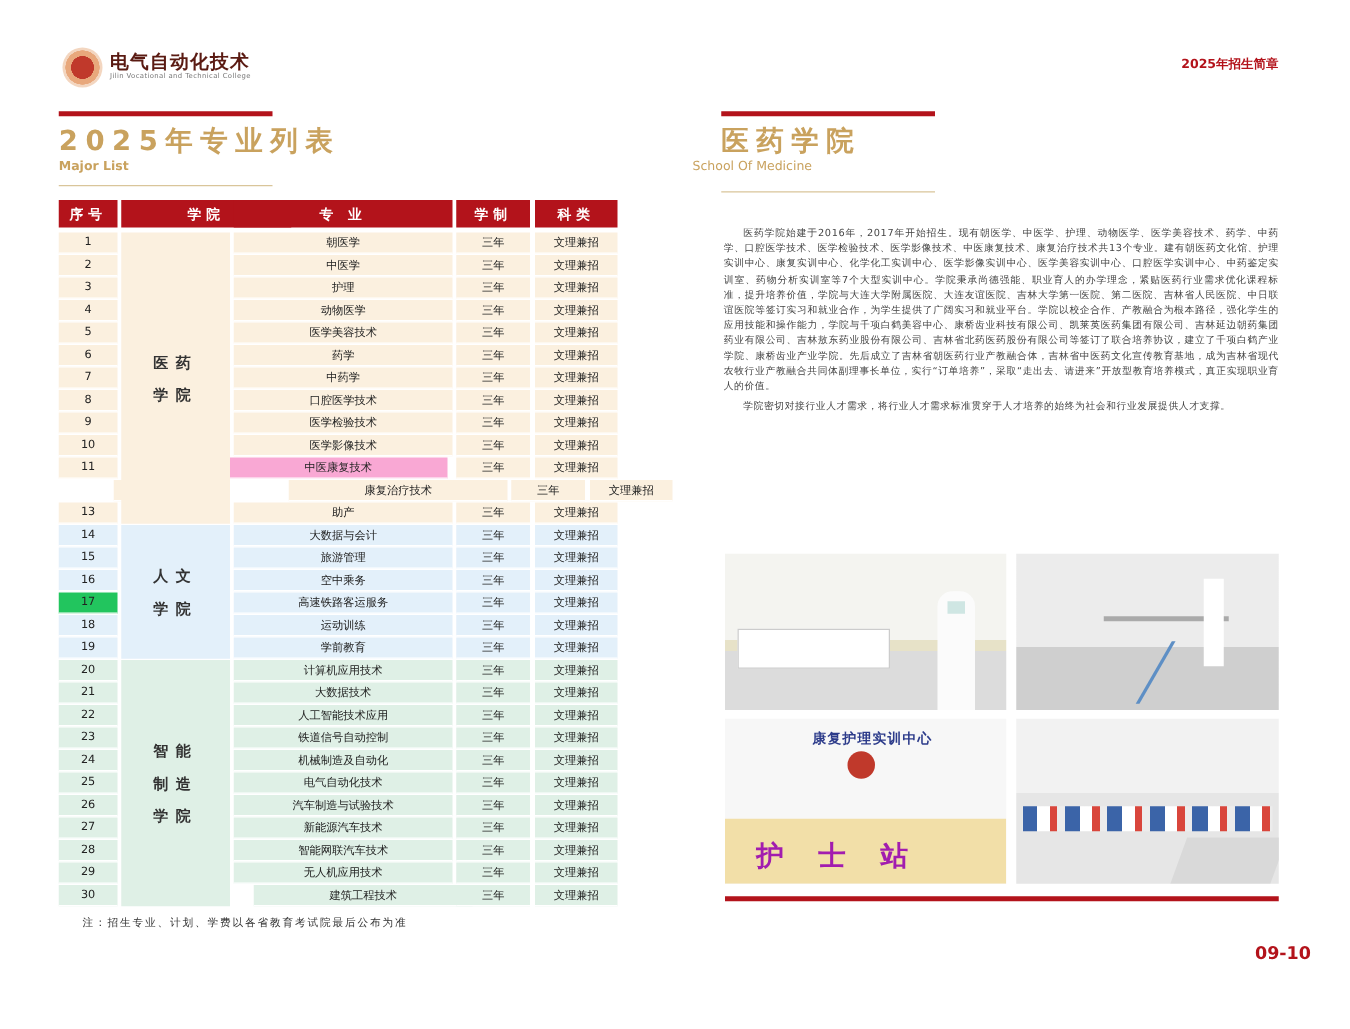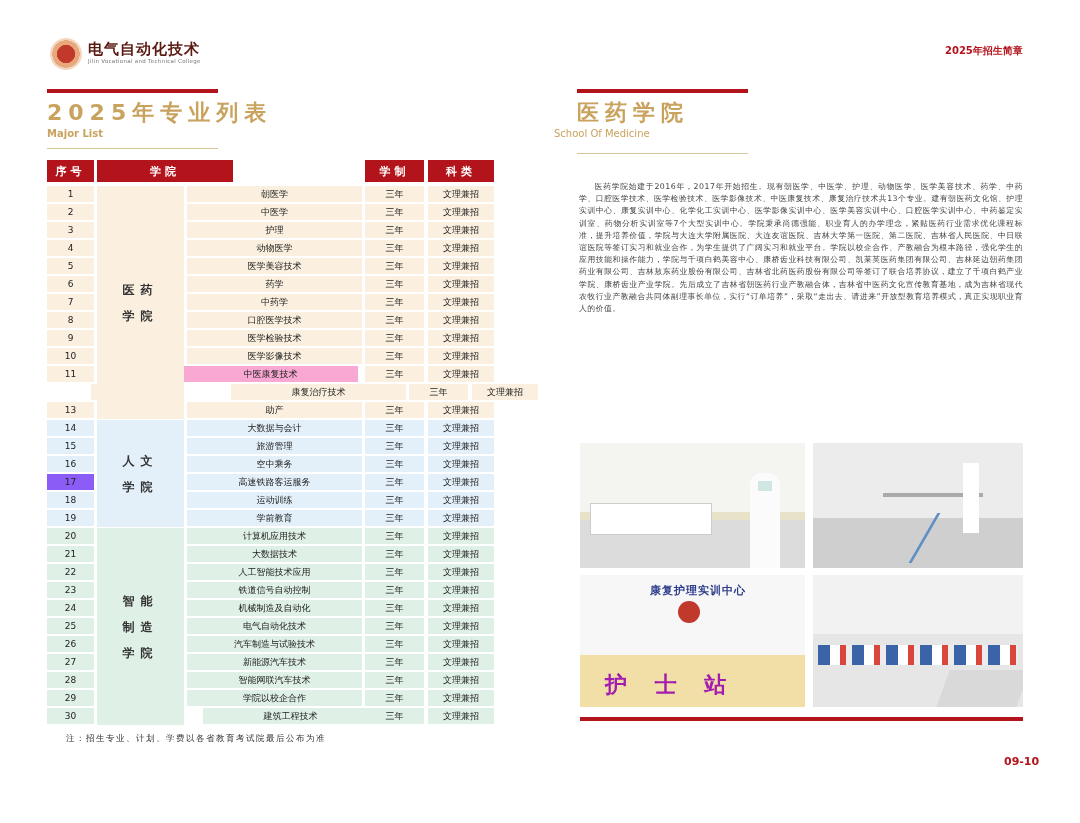--- a/index.html
+++ b/index.html
@@ -19,38 +19,39 @@
   .th{position:absolute;top:0;height:22px;background:#b3131b;color:#fff;font-size:11px;font-weight:bold;display:flex;align-items:center;justify-content:center;letter-spacing:4px;}
   .row{position:absolute;height:17px;font-size:9px;color:#222;}
   .cell{position:absolute;top:0;height:17px;display:flex;align-items:center;justify-content:center;border-bottom:1px solid #fff;box-sizing:border-box;}
   .college{position:absolute;display:flex;align-items:center;justify-content:center;font-size:12px;font-weight:bold;letter-spacing:6px;line-height:26px;text-align:center;}
   .note{left:66px;top:733px;font-size:8.5px;color:#333;letter-spacing:1.5px;}
   
   .brochure{left:945px;top:44px;font-size:10px;font-weight:bold;color:#b3131b;}
   .body-text{left:579px;top:181px;width:444px;font-size:7.8px;line-height:12.2px;color:#444;text-align:justify;letter-spacing:0.5px;}
   .body-text p{margin:0 0 4px 0;text-indent:2em;}
   .photo{position:absolute;overflow:hidden;}
-  .page-num{left:1004px;top:755px;font-size:11px;font-weight:bold;color:#b3131b;}
+  .page-num{left:1004px;top:755px;font-size:14px;font-weight:bold;color:#b3131b;}
 </style>
 </head>
 <body>
 
 <div class="abs logo"></div>
 <div class="abs logo-cn">电气自动化技术</div>
 <div class="abs logo-en">Jilin Vocational and Technical College</div>
 
 <div class="abs red-bar" style="left:47px;top:89px;width:171px;"></div>
 <div class="abs title-cn" style="left:47px;top:98px;">2025年专业列表</div>
 <div class="abs title-en" style="left:47px;top:128px;">Major List</div>
 <div class="abs gold-line" style="left:47px;top:148px;width:171px;"></div>
 
 <div class="abs tbl" id="major-table">
   <div class="th-row">
     <div class="th" style="left:0;width:47px;">序号</div>
     <div class="th" style="left:50px;width:136px;">学院</div>
+    <div class="th" style="left:140px;width:175px;">专 业</div>
     <div class="th" style="left:318px;width:59px;text-align:center;">学制</div>
     <div class="th" style="left:381px;width:66px;">科类</div>
   </div>
   <div id="table-body" style="position:relative;">
       <div class="row" style="top: 4px; left: 0px; width: 447px;">
         <div class="cell" style="left: 0px; width: 47px; background: rgb(251, 240, 223);">1</div>
         <div class="cell" style="left: 140px; width: 175px; background: rgb(251, 240, 223);">朝医学</div>
         <div class="cell" style="left: 318px; width: 59px; background: rgb(251, 240, 223);">三年</div>
         <div class="cell" style="left: 381px; width: 66px; background: rgb(251, 240, 223);">文理兼招</div>
       </div>
@@ -140,21 +141,21 @@
         <div class="cell" style="left: 318px; width: 59px; background: rgb(227, 240, 250);">三年</div>
         <div class="cell" style="left: 381px; width: 66px; background: rgb(227, 240, 250);">文理兼招</div>
       </div>
       <div class="row" style="top: 274px; left: 0px; width: 447px;">
         <div class="cell" style="left: 0px; width: 47px; background: rgb(227, 240, 250);">16</div>
         <div class="cell" style="left: 140px; width: 175px; background: rgb(227, 240, 250);">空中乘务</div>
         <div class="cell" style="left: 318px; width: 59px; background: rgb(227, 240, 250);">三年</div>
         <div class="cell" style="left: 381px; width: 66px; background: rgb(227, 240, 250);">文理兼招</div>
       </div>
       <div class="row" style="top: 292px; left: 0px; width: 447px;">
-        <div class="cell" style="left: 0px; width: 47px; background: #8b5cf6;">17</div>
+        <div class="cell" style="left: 0px; width: 47px; background: #22c55e;">17</div>
         <div class="cell" style="left: 140px; width: 175px; background: rgb(227, 240, 250);">高速铁路客运服务</div>
         <div class="cell" style="left: 318px; width: 59px; background: rgb(227, 240, 250);">三年</div>
         <div class="cell" style="left: 381px; width: 66px; background: rgb(227, 240, 250);">文理兼招</div>
       </div>
       <div class="row" style="top: 310px; left: 0px; width: 447px;">
         <div class="cell" style="left: 0px; width: 47px; background: rgb(227, 240, 250);">18</div>
         <div class="cell" style="left: 140px; width: 175px; background: rgb(227, 240, 250);">运动训练</div>
         <div class="cell" style="left: 318px; width: 59px; background: rgb(227, 240, 250);">三年</div>
         <div class="cell" style="left: 381px; width: 66px; background: rgb(227, 240, 250);">文理兼招</div>
       </div>
@@ -215,21 +216,21 @@
         <div class="cell" style="left: 381px; width: 66px; background: rgb(223, 240, 230);">文理兼招</div>
       </div>
       <div class="row" style="top: 490px; left: 0px; width: 447px;">
         <div class="cell" style="left: 0px; width: 47px; background: rgb(223, 240, 230);">28</div>
         <div class="cell" style="left: 140px; width: 175px; background: rgb(223, 240, 230);">智能网联汽车技术</div>
         <div class="cell" style="left: 318px; width: 59px; background: rgb(223, 240, 230);">三年</div>
         <div class="cell" style="left: 381px; width: 66px; background: rgb(223, 240, 230);">文理兼招</div>
       </div>
       <div class="row" style="top: 508px; left: 0px; width: 447px;">
         <div class="cell" style="left: 0px; width: 47px; background: rgb(223, 240, 230);">29</div>
-        <div class="cell" style="left: 140px; width: 175px; background: rgb(223, 240, 230);">学院以校企合作</div>
+        <div class="cell" style="left: 140px; width: 175px; background: rgb(223, 240, 230);">无人机应用技术</div>
         <div class="cell" style="left: 318px; width: 59px; background: rgb(223, 240, 230);">三年</div>
         <div class="cell" style="left: 381px; width: 66px; background: rgb(223, 240, 230);">文理兼招</div>
       </div>
       <div class="row" style="top: 526px; left: 0px; width: 447px;">
         <div class="cell" style="left: 0px; width: 47px; background: rgb(223, 240, 230);">30</div>
         <div class="cell" style="left: 156px; width: 175px; background: rgb(223, 240, 230);">建筑工程技术</div>
         <div class="cell" style="left: 318px; width: 59px; background: rgb(223, 240, 230);">三年</div>
         <div class="cell" style="left: 381px; width: 66px; background: rgb(223, 240, 230);">文理兼招</div>
       </div>
       <div class="college" style="left: 50px; width: 87px; top: 346px; height: 197px; background: rgb(223, 240, 230); white-space: pre-line;">智能
@@ -241,20 +242,21 @@
 <div class="abs note">注：招生专业、计划、学费以各省教育考试院最后公布为准</div>
 
 <div class="abs brochure">2025年招生简章</div>
 <div class="abs red-bar" style="left:577px;top:89px;width:171px;"></div>
 <div class="abs title-cn" style="left:577px;top:98px;">医药学院</div>
 <div class="abs title-en" style="left:554px;top:128px;font-weight:normal;">School Of Medicine</div>
 <div class="abs gold-line" style="left:577px;top:153px;width:171px;"></div>
 
 <div class="abs body-text">
   <p>医药学院始建于2016年，2017年开始招生。现有朝医学、中医学、护理、动物医学、医学美容技术、药学、中药学、口腔医学技术、医学检验技术、医学影像技术、中医康复技术、康复治疗技术共13个专业。建有朝医药文化馆、护理实训中心、康复实训中心、化学化工实训中心、医学影像实训中心、医学美容实训中心、口腔医学实训中心、中药鉴定实训室、药物分析实训室等7个大型实训中心。学院秉承尚德强能、职业育人的办学理念，紧贴医药行业需求优化课程标准，提升培养价值，学院与大连大学附属医院、大连友谊医院、吉林大学第一医院、第二医院、吉林省人民医院、中日联谊医院等签订实习和就业合作，为学生提供了广阔实习和就业平台。学院以校企合作、产教融合为根本路径，强化学生的应用技能和操作能力，学院与千项白鹤美容中心、康桥齿业科技有限公司、凯莱英医药集团有限公司、吉林延边朝药集团药业有限公司、吉林敖东药业股份有限公司、吉林省北药医药股份有限公司等签订了联合培养协议，建立了千项白鹤产业学院、康桥齿业产业学院。先后成立了吉林省朝医药行业产教融合体，吉林省中医药文化宣传教育基地，成为吉林省现代农牧行业产教融合共同体副理事长单位，实行“订单培养”，采取“走出去、请进来”开放型教育培养模式，真正实现职业育人的价值。</p>
+  <p>学院密切对接行业人才需求，将行业人才需求标准贯穿于人才培养的始终为社会和行业发展提供人才支撑。</p>
 </div>
 
 <div class="photo" style="left:580px;top:443px;width:225px;height:125px;background:linear-gradient(#f4f4f0 0 55%,#e7e2c8 55% 62%,#dcdcdc 62%);">
   <div style="position:absolute;left:10px;top:60px;width:120px;height:30px;background:#fff;border:1px solid #ccc;"></div>
   <div style="position:absolute;left:170px;top:30px;width:30px;height:95px;background:#fbfbfb;border-radius:12px 12px 0 0;"></div>
   <div style="position:absolute;left:178px;top:38px;width:14px;height:10px;background:#cfe6e3;"></div>
 </div>
 <div class="photo" style="left:813px;top:443px;width:210px;height:125px;background:linear-gradient(#ececec 0 60%,#cfcfcf 60%);">
   <div style="position:absolute;left:70px;top:50px;width:100px;height:4px;background:#aaa;"></div>
   <div style="position:absolute;left:110px;top:70px;width:60px;height:50px;border-left:3px solid #5e8fc5;transform:skewX(-30deg);"></div>

